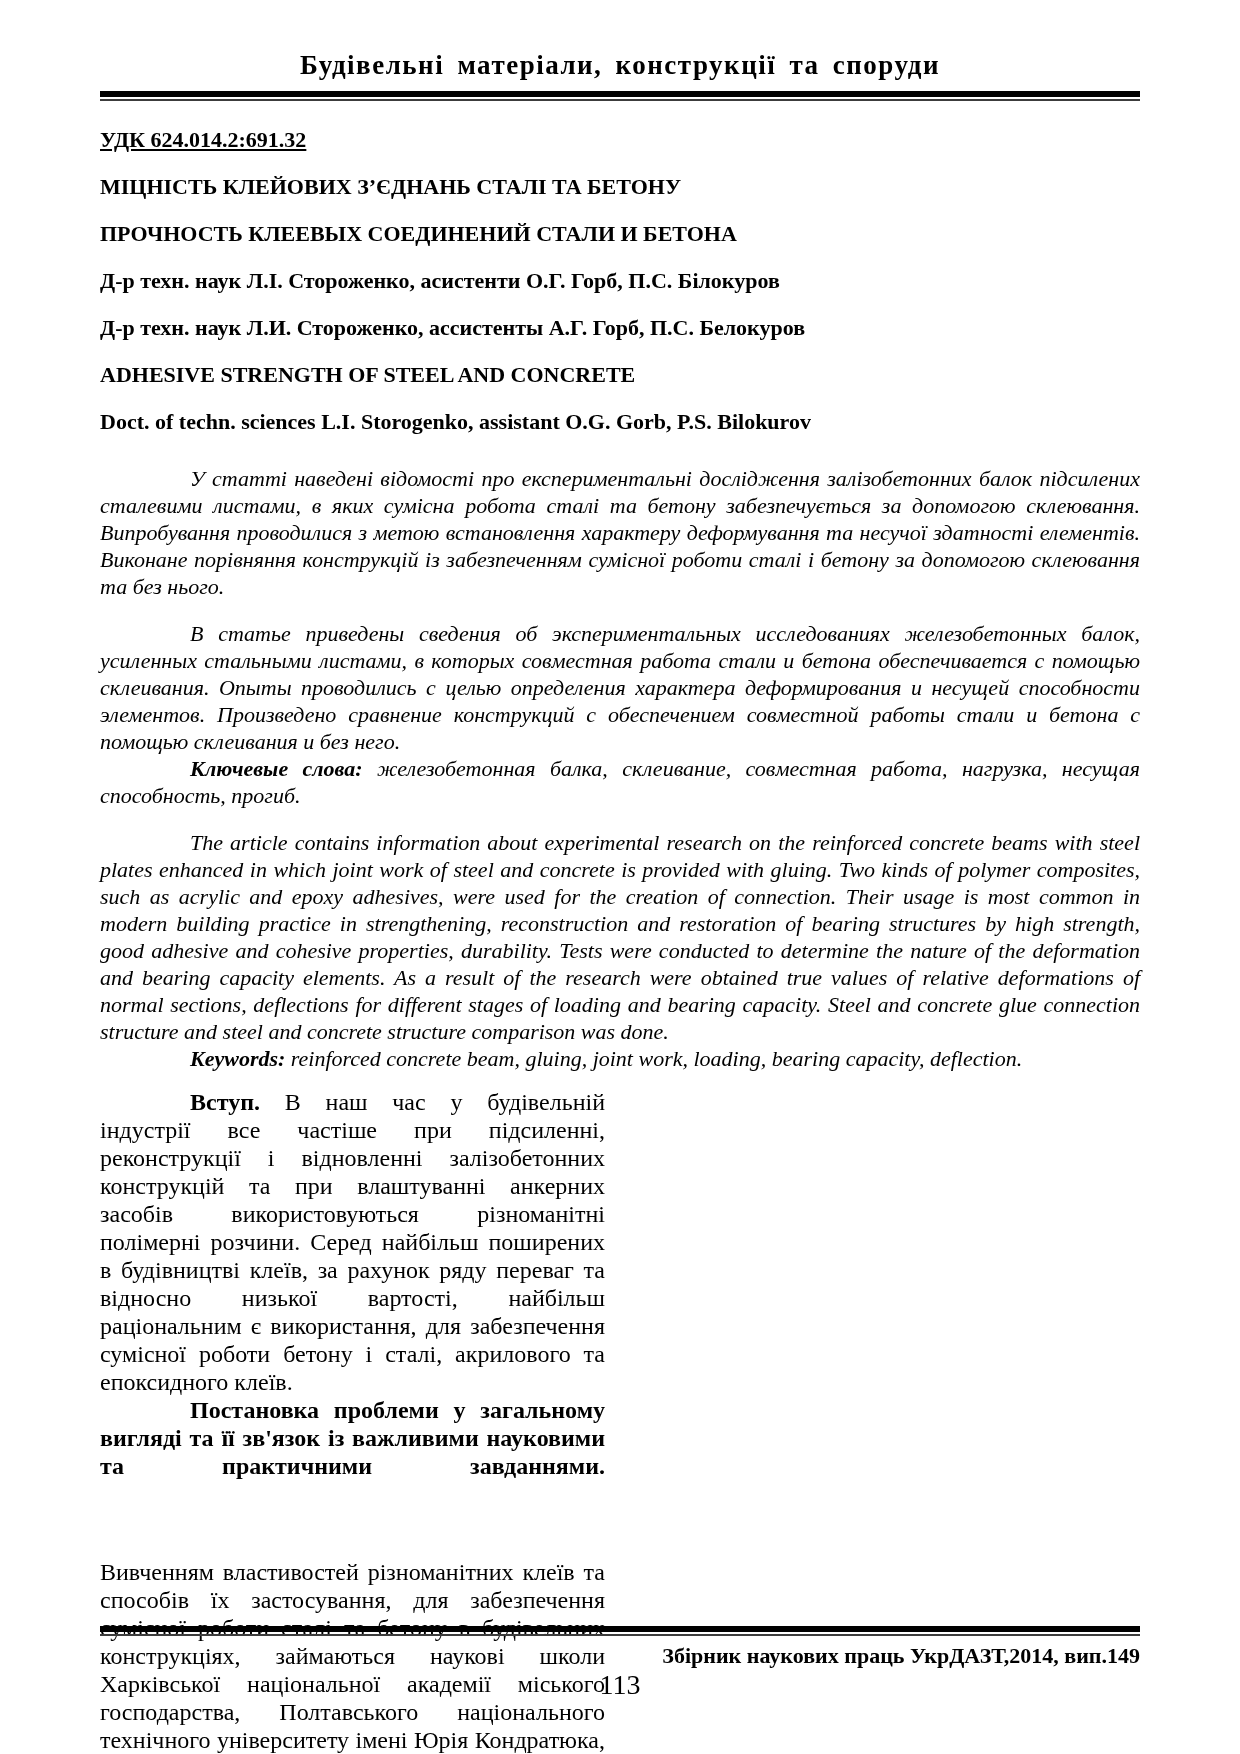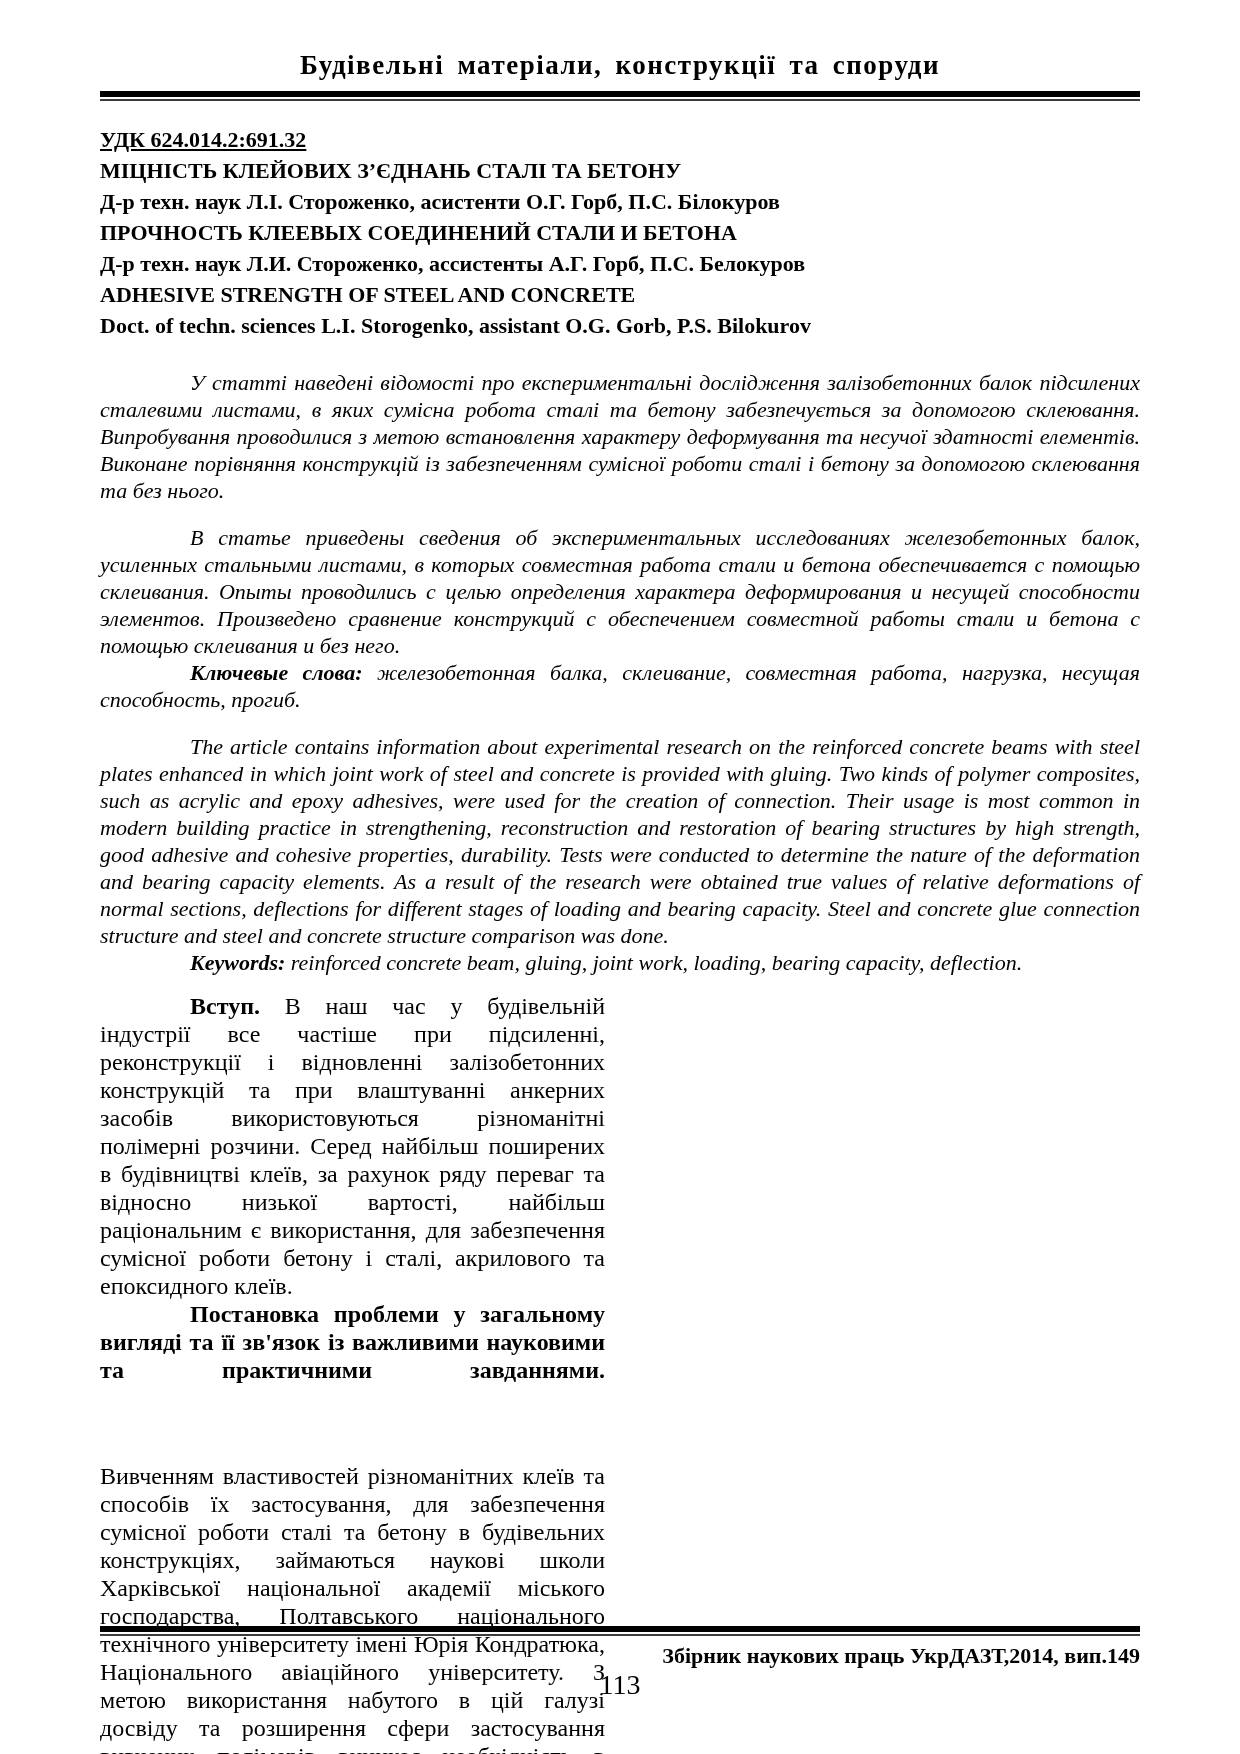--- a/index.html
+++ b/index.html
@@ -21,21 +21,21 @@
     letter-spacing:1.5px;
     word-spacing:5px;
     line-height:34px;
   }
   .double-rule { margin-top:9px; }
   .double-rule .thick { height:6px; background:#000; }
   .double-rule .thin  { height:2px; background:#3c3c3c; margin-top:2px; }
 
   
   .udc { margin-top:26px; font-size:22px; font-weight:bold; line-height:26px;text-decoration:underline; }
-  .head-line { margin-top:5px; font-size:22px; font-weight:bold; line-height:26px; }
+  .head-line { margin-top:21px; font-size:22px; font-weight:bold; line-height:26px; }
 
   
   .abstract {
     font-size:22px; font-style:italic;
     line-height:27px; text-align:justify;
   }
   .abstract p { text-indent:90px; }
   .abstract .kw-label { font-weight:bold; }
   .abstract-first { margin-top:30px; }
   .abstract-next  { margin-top:20px; }
@@ -64,22 +64,22 @@
 
     <div class="journal-header">Будівельні матеріали, конструкції та споруди</div>
     <div class="double-rule">
       <div class="thick"></div>
       <div class="thin"></div>
     </div>
 
     <div class="udc">УДК 624.014.2:691.32</div>
 
     <div class="head-line">МІЦНІСТЬ КЛЕЙОВИХ З’ЄДНАНЬ СТАЛІ ТА БЕТОНУ</div>
+    <div class="head-line">ПРОЧНОСТЬ КЛЕЕВЫХ СОЕДИНЕНИЙ СТАЛИ И БЕТОНА</div>
     <div class="head-line">Д-р техн. наук Л.І. Стороженко, асистенти О.Г. Горб, П.С. Білокуров</div>
-    <div class="head-line">ПРОЧНОСТЬ КЛЕЕВЫХ СОЕДИНЕНИЙ СТАЛИ И БЕТОНА</div>
     <div class="head-line">Д-р техн. наук Л.И. Стороженко, ассистенты А.Г. Горб, П.С. Белокуров</div>
     <div class="head-line">ADHESIVE STRENGTH OF STEEL AND CONCRETE</div>
     <div class="head-line">Doct. of techn. sciences L.I. Storogenko, assistant O.G. Gorb, P.S. Bilokurov</div>
 
     <div class="abstract abstract-first">
       <p>У статті наведені відомості про експериментальні дослідження залізобетонних балок підсилених сталевими листами, в яких сумісна робота сталі та бетону забезпечується за допомогою склеювання. Випробування проводилися з метою встановлення характеру деформування та несучої здатності елементів. Виконане порівняння конструкцій із забезпеченням сумісної роботи сталі і бетону за допомогою склеювання та без нього.</p>
     </div>
 
     <div class="abstract abstract-next">
       <p>В статье приведены сведения об экспериментальных исследованиях железобетонных балок, усиленных стальными листами, в которых совместная работа стали и бетона обеспечивается с помощью склеивания. Опыты проводились с целью определения характера деформирования и несущей способности элементов. Произведено сравнение конструкций с обеспечением совместной работы стали и бетона с помощью склеивания и без него.</p>

